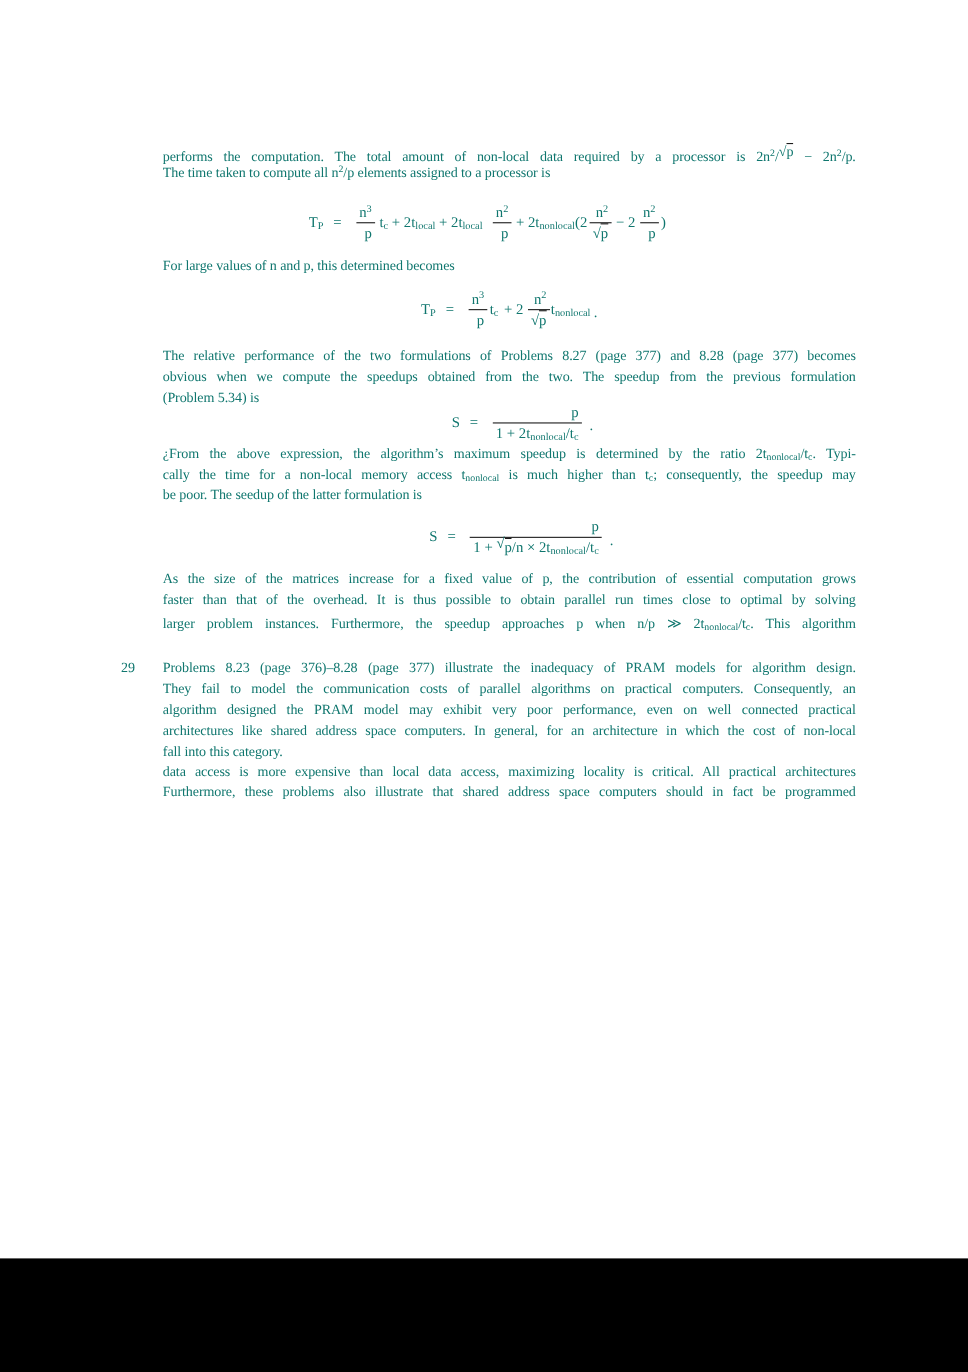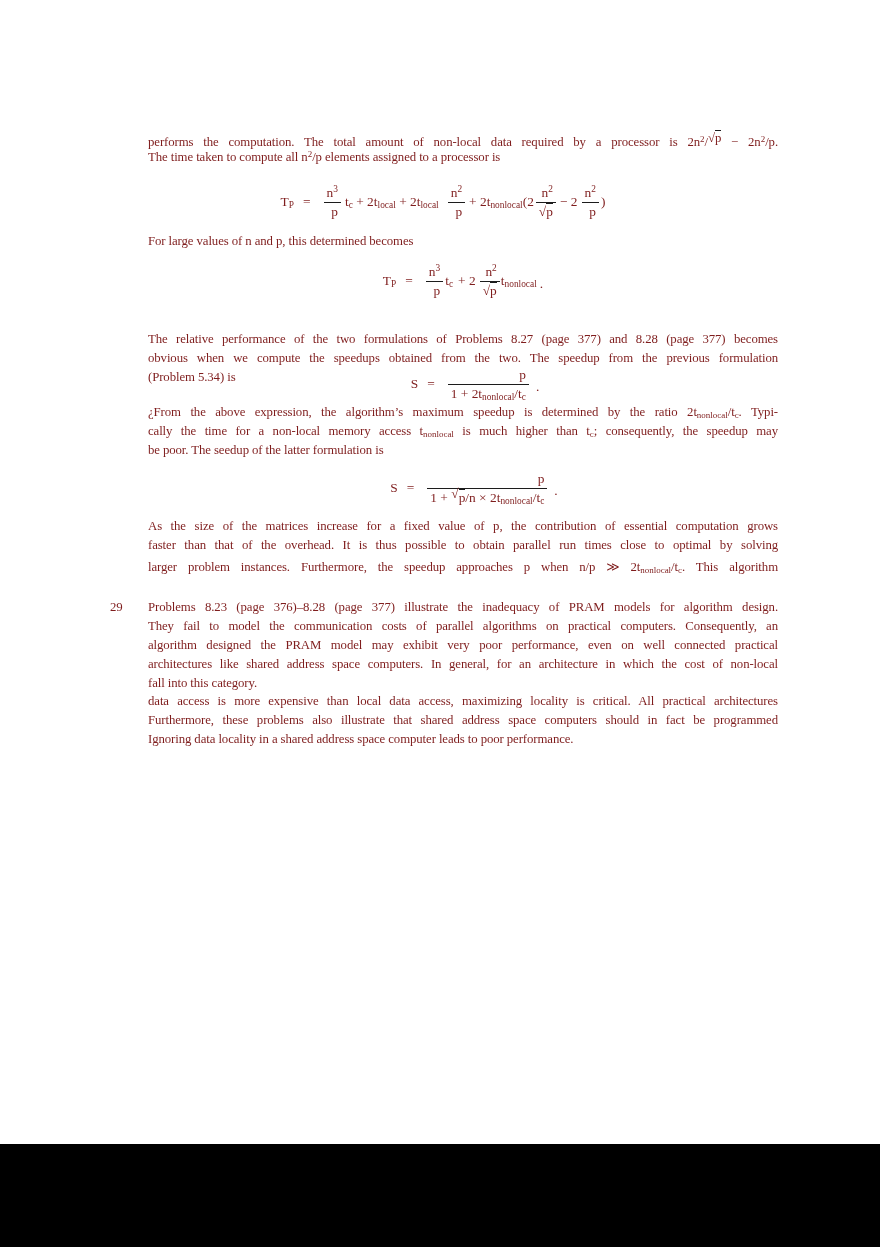--- a/index.html
+++ b/index.html
@@ -1,18 +1,18 @@
 <!DOCTYPE html>
 <html><head>
 <meta charset="utf-8">
 <style>
   html,body { margin:0; padding:0; background:#ffffff; }
   .page {
     position:relative; width:880px; height:1247px; background:#ffffff;
-    font-family:"Liberation Serif", serif; color:#7f1d1d; overflow:hidden;
+    font-family:"Liberation Serif", serif; color:#0f766e; overflow:hidden;
     font-size:12.8px; letter-spacing:-0.1px;
   }
   .abs { position:absolute; }
   .col { left:148px; width:630px; }
   .ln { height:18.9px; line-height:18.9px; white-space:normal; }
   .j  { text-align:justify; text-align-last:justify; }
   .tight { height:15.2px; line-height:15.2px; }
   .sb { font-size:0.7em; vertical-align:-0.22em; line-height:0; letter-spacing:0; }
   .sp { font-size:0.7em; vertical-align:0.5em;  line-height:0; letter-spacing:0; }
   .formula { position:absolute; left:148px; width:630px; display:flex;
@@ -78,21 +78,21 @@
     <span class="fi" style="margin-left:-2px"><span>t</span><span class="sb">c</span></span>
     <span class="fi" style="margin-left:5px">+ 2</span>
     <span class="frac">
         <span class="num"><span>n</span><span class="sp">2</span></span>
         <span class="den"><span>√</span><span class="ovl">p</span></span>
       </span>
     <span class="fi" style="margin-left:-3px"><span>t</span><span class="sb">nonlocal</span></span>
     <span class="fi period">.</span>
   </div>
 
-  <div class="abs col" style="top:330px">
+  <div class="abs col" style="top:314px">
     <div class="ln j"><span>The relative performance of the two formulations of Problems 8.27 (page 377) and 8.28 (page 377) becomes</span></div>
     <div class="ln j"><span>obvious when we compute the speedups obtained from the two. The speedup from the previous formulation</span></div>
     <div class="ln"><span>(Problem 5.34) is</span></div>
   </div>
 
   <div class="formula" style="top:364px; height:40px; transform:translateX(12px)">
     <span class="fi">S</span>
     <span class="fi eq">=</span>
     <span class="frac">
         <span class="num">p</span>
@@ -129,18 +129,17 @@
     <div class="ln j"><span>Problems 8.23 (page 376)–8.28 (page 377) illustrate the inadequacy of PRAM models for algorithm design.</span></div>
     <div class="ln j"><span>They fail to model the communication costs of parallel algorithms on practical computers. Consequently, an</span></div>
     <div class="ln j"><span>algorithm designed the PRAM model may exhibit very poor performance, even on well connected practical</span></div>
     <div class="ln j"><span>architectures like shared address space computers. In general, for an architecture in which the cost of non-local</span></div>
     <div class="ln"><span>fall into this category.</span></div>
     <div class="ln j"><span>data access is more expensive than local data access, maximizing locality is critical. All practical architectures</span></div>
   </div>
 
   <div class="abs col" style="top:711px">
     <div class="ln j" style="height:19.2px; line-height:19.2px"><span>Furthermore, these problems also illustrate that shared address space computers should in fact be programmed</span></div>
-    <div class="ln" style="height:19.2px; line-height:19.2px"><span>Ignoring data locality in a shared address space computer leads to poor performance.</span></div>
   </div>
 
   <div class="band"></div>
 
 </div>
 
 </body></html>

